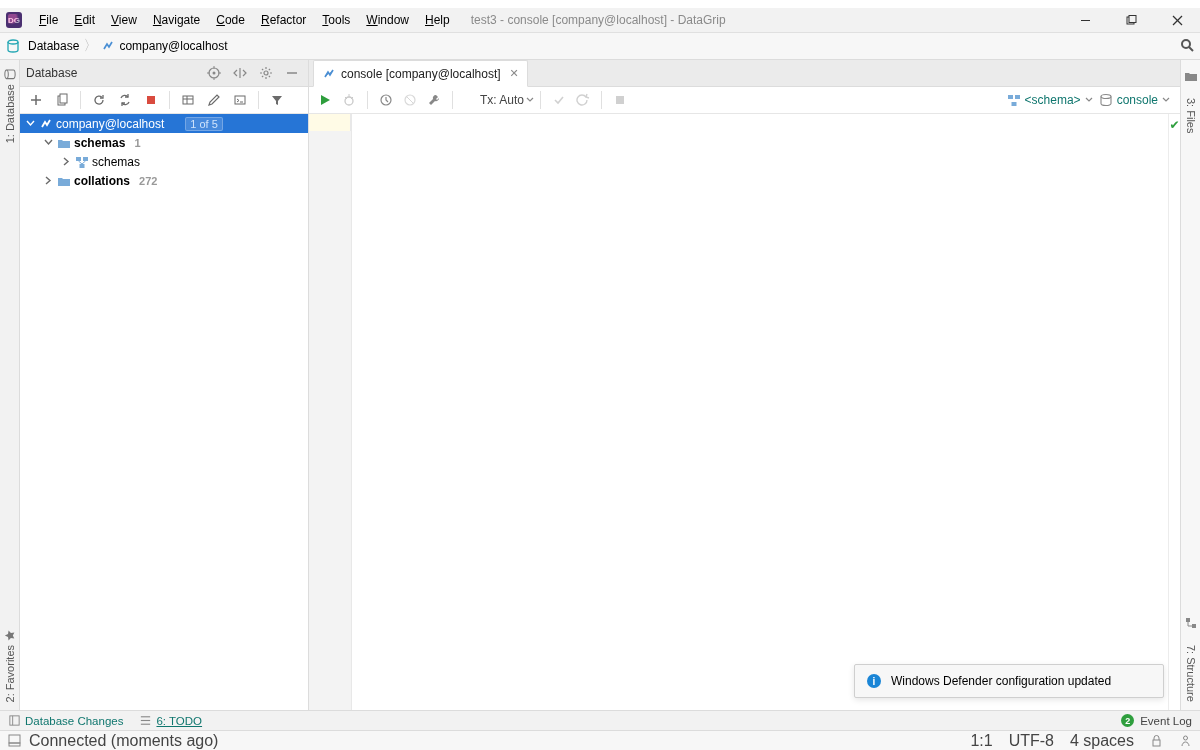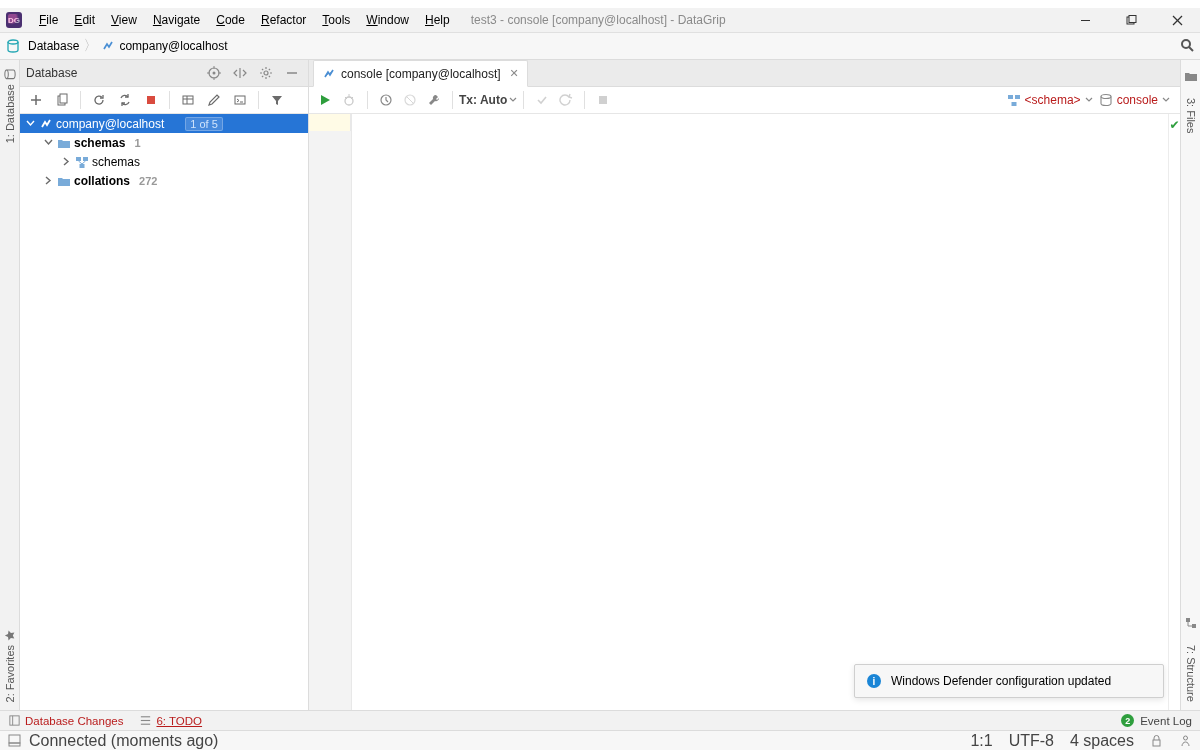--- a/index.html
+++ b/index.html
@@ -67,23 +67,23 @@
 
   
   .editor { flex: 1; display: flex; flex-direction: column; background: #fff; position: relative; }
   .editor-tabs { height: 27px; display: flex; align-items: stretch; padding-left: 4px; background: #ebebeb; border-bottom: 1px solid #dcdcdc; }
   .ed-tab { display: flex; align-items: center; gap: 5px; padding: 0 8px; background: #fff; border-top: 1px solid #dcdcdc; border-left:1px solid #dcdcdc; border-right:1px solid #dcdcdc; border-bottom: 1px solid #fff; margin-bottom: -1px; border-radius: 2px 2px 0 0; color: #222; position: relative; }
   .ed-tab .close { color: #8a8a8a; font-size: 11px; margin-left: 4px; }
   .sql-icon path { fill:#6b8fbf; }
 
   .editor-toolbar { height: 27px; border-bottom: 1px solid #e6e6e6; display: flex; align-items: center; padding: 0 4px; }
   .editor-toolbar .right-group { margin-left: auto; display:flex; align-items:center; gap: 6px; padding-right: 6px;}
-  .tx-label { color: #444; margin-left: 0; display: flex; align-items: center; gap: 2px; font-weight: bold; }
+  .tx-label { color: #444; margin-left: 21px; display: flex; align-items: center; gap: 2px; }
   .tx-chev svg { width:8px; height:8px; }
-  .r-selector { display:flex; align-items:center; gap:4px; color:#b91c1c;}
+  .r-selector { display:flex; align-items:center; gap:4px; color:#0f766e;}
   .r-selector .r-icon{width:14px; height:14px;}
   .chev svg{width:8px;height:8px;}
 
   .editor-body { flex:1; display:flex; position:relative;}
   .gutter { width: 43px; background: #f3f3f3; border-right: 1px solid #e8e8e8; }
   .gutter .cur-line { height: 17px; width:100%; background: #fffbe6; border-right:1px solid #e8e8e8; }
   .text-area { flex:1; position:relative; }
   .caret-line { height:17px; background: #ffffff;}
   .marks { width:12px; border-left: 1px solid #ececec; padding-top: 4px; display:flex; justify-content:center;}
   .ok-check { color:#2e9e3d;}

